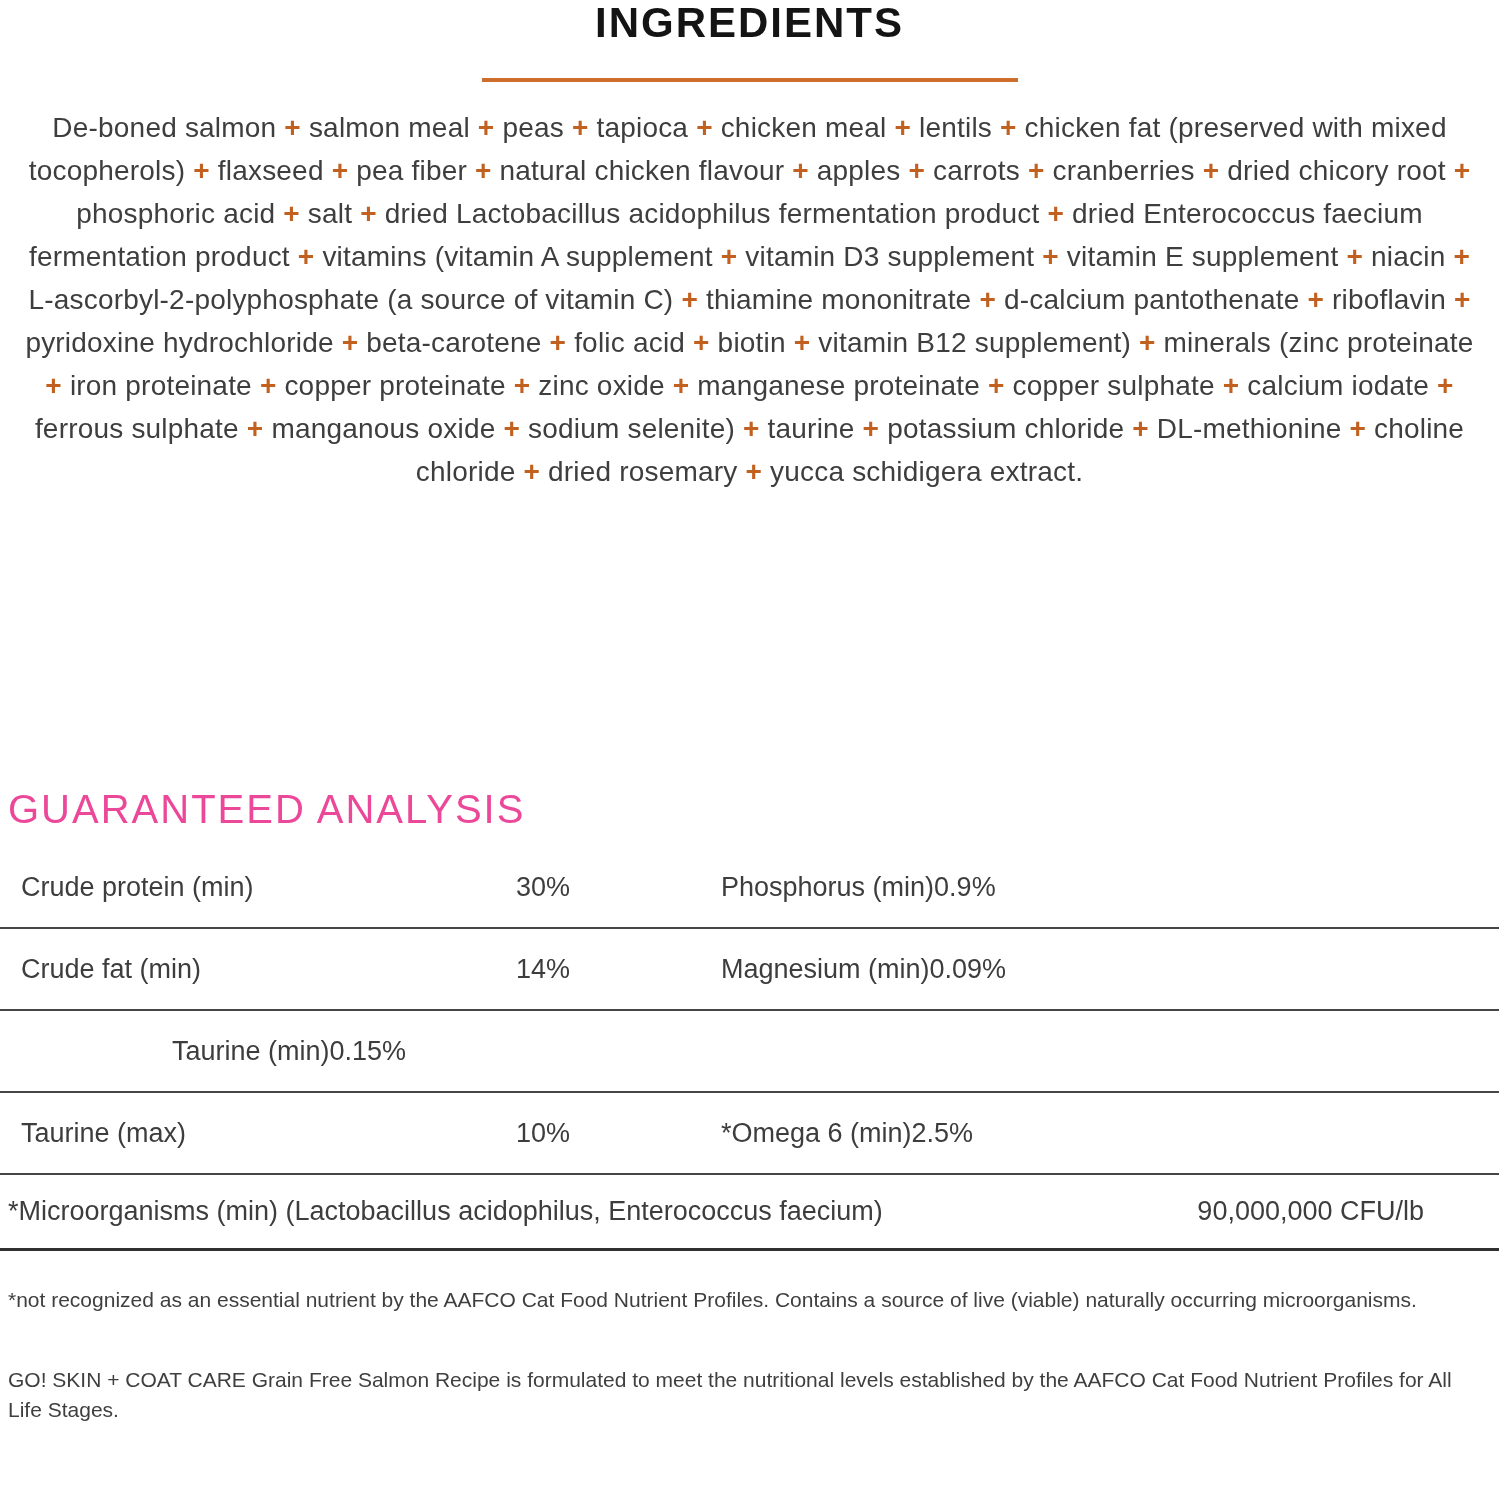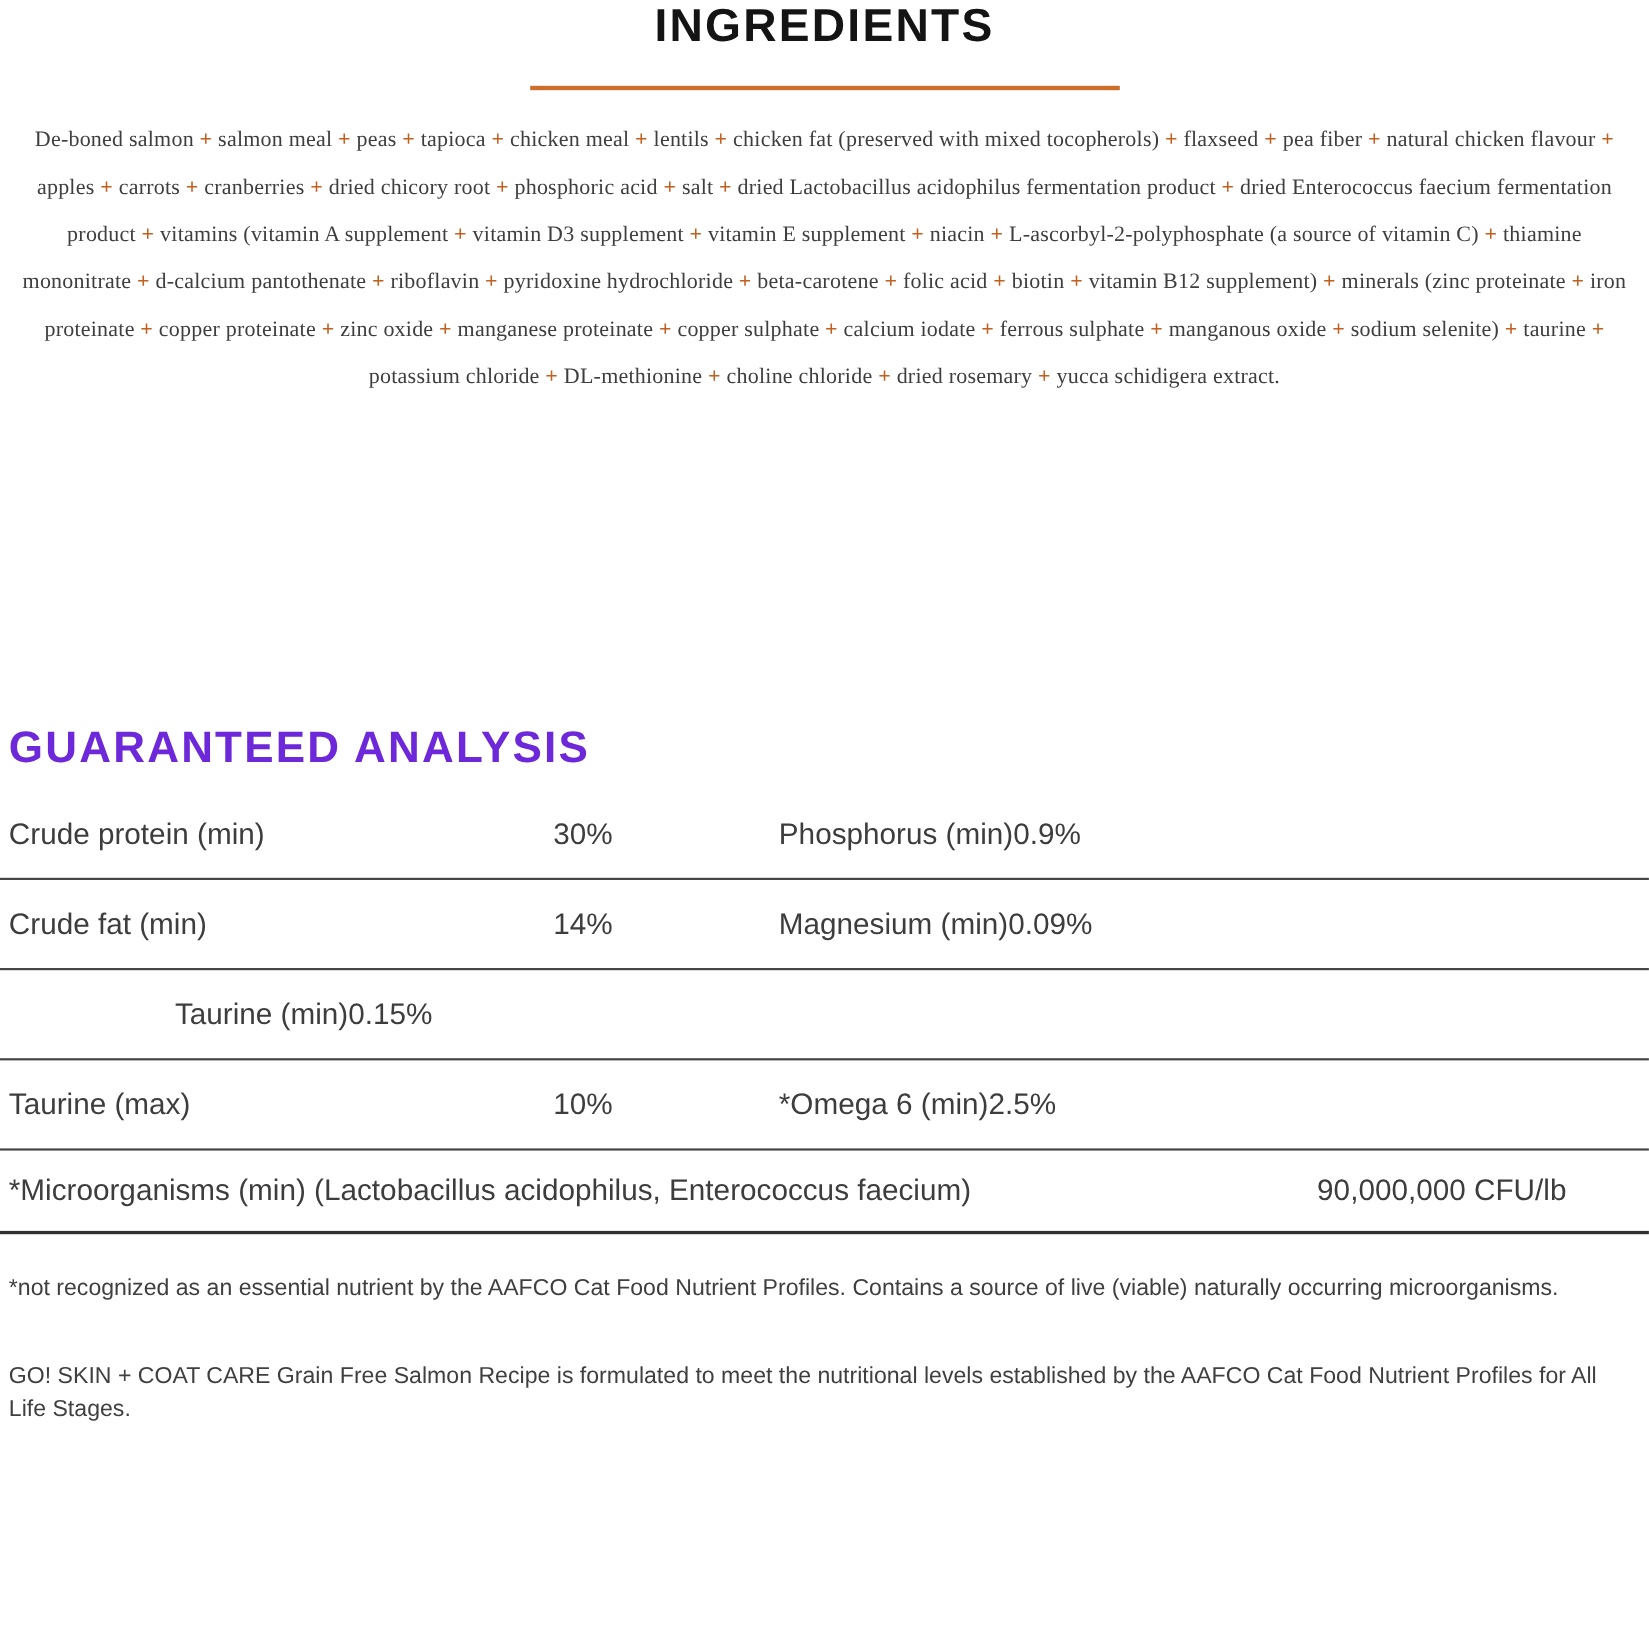--- a/index.html
+++ b/index.html
@@ -28,49 +28,48 @@
     height: 4px;
     background: #cd6e2c;
     margin: 34px auto 0 auto;
   }
 
   
   .ingredients {
     width: 1468px;
     margin: 24px auto 0 auto;
     text-align: center;
-    font-size: 20px;
+    font-size: 28px;
     line-height: 43px;
     letter-spacing: 0.2px;
     color: #3e3e3e;
-    font-family: Liberation Serif, serif;
   }
   .ingredients .plus {
     color: #c2601f;
     font-weight: bold;
   }
 
   
   .analysis-title {
     margin: 296px 0 0 0;
     padding-left: 8px;
     font-size: 40px;
     line-height: 1.0;
-    font-weight: bold;
+    font-weight: normal;
     letter-spacing: 2px;
-    color: #6d28d9;
+    color: #ec4899;
   }
   .analysis-table { margin-top: 18px; }
   .a-row {
     display: flex;
     align-items: center;
     height: 82px;
     border-bottom: 2px solid #464646;
     font-size: 27px;
-    padding-left: 8px;
+    padding-left: 21px;
     box-sizing: border-box;
   }
   .pair-left {
     width: 549px;
     display: flex;
     justify-content: space-between;
     align-items: center;
   }
   .pair-gap { width: 151px; }
   .pair-right {

